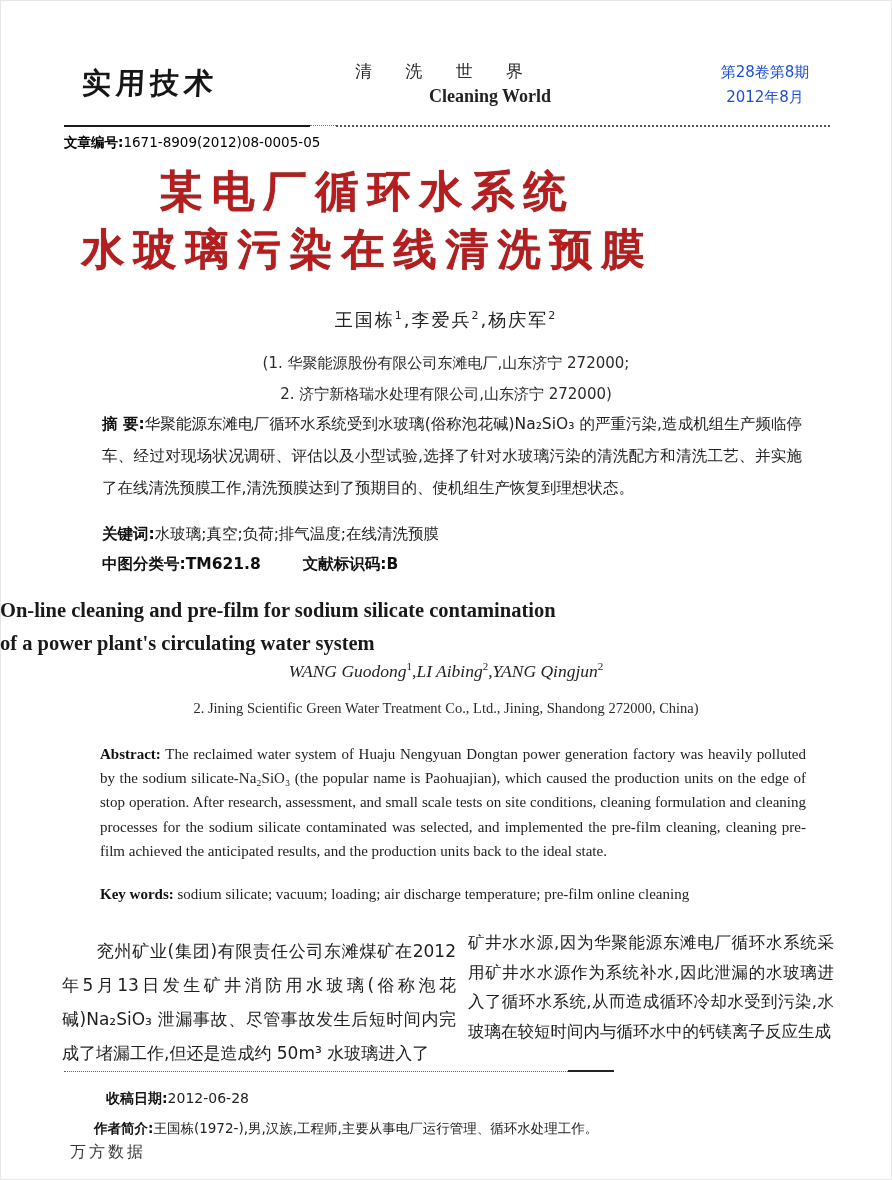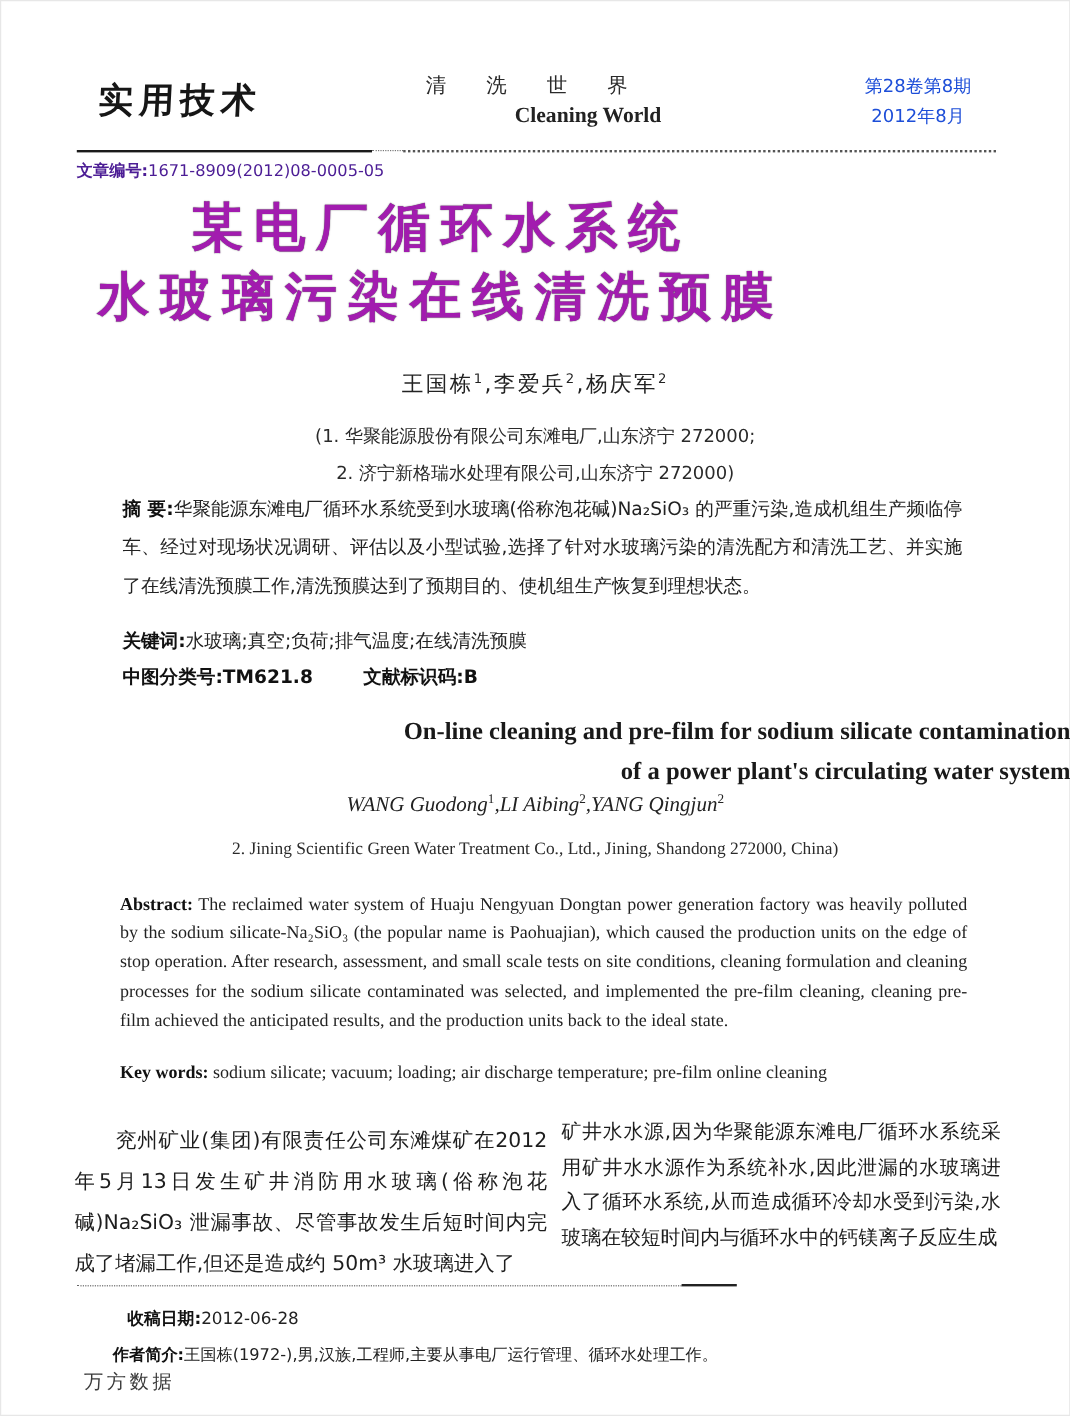--- a/index.html
+++ b/index.html
@@ -34,29 +34,29 @@
     left:700px;top:60px;width:130px;text-align:center;
     font-size:15px;line-height:25px;color:#1d4ed8;
     font-family:"DejaVu Sans","Liberation Sans",sans-serif;
   }
   .head-rule{left:64px;top:124px;width:766px;height:3px;display:flex;align-items:center;}
   .head-rule .seg-solid{width:246px;border-top:2px solid #1b1b1b;height:0;}
   .head-rule .seg-gap{width:26px;border-top:1px dotted #777;height:0;}
   .head-rule .seg-dot{flex:1;border-top:2px dotted #555;height:0;}
   .artno{
     left:64px;top:134px;font-size:13.5px;
-    font-family:"DejaVu Sans","Liberation Sans",sans-serif;color:#4c1d95;text-align:center;
+    font-family:"DejaVu Sans","Liberation Sans",sans-serif;color:#000000;text-align:center;
   }
   .artno b{font-weight:bold;}
   
   .title-cn{
     left:0;top:162px;width:735px;text-align:center;
-    font-family:Liberation Serif, serif;
+    font-family:Liberation Sans, sans-serif;
     font-weight:900;font-size:43px;line-height:58px;
-    letter-spacing:9px;color:#a21caf;
+    letter-spacing:9px;color:#b91c1c;
     text-shadow:0 0 1px #333;
   }
   
   .authors-cn{
     left:0;top:308px;width:892px;text-align:center;
     font-size:18px;color:#222;letter-spacing:2px;
     font-family:"DejaVu Sans","Liberation Sans",sans-serif;
   }
   .authors-cn sup{font-size:11px;}
   .affil-cn{
@@ -75,21 +75,21 @@
     left:102px;top:524px;width:700px;font-size:15.5px;color:#222;
     font-family:"DejaVu Sans","Liberation Sans",sans-serif;
   }
   .clc{
     left:102px;top:554px;width:700px;font-size:15.5px;color:#111;font-weight:bold;
     font-family:"DejaVu Sans","Liberation Sans",sans-serif;
   }
   .clc .sp{display:inline-block;width:42px;}
   
   .title-en{
-    left:0;top:594px;width:892px;text-align:right;
+    left:0;top:594px;width:892px;text-align:left;
     font-weight:bold;font-size:20.5px;line-height:33px;color:#191919;
   }
   .authors-en{
     left:0;top:660px;width:892px;text-align:center;
     font-style:italic;font-size:17.5px;color:#222;
   }
   .authors-en sup{font-size:11px;font-style:normal;}
   .affil-en{
     left:0;top:697px;width:892px;text-align:center;
     font-size:14.5px;line-height:23px;color:#2a2a2a;

